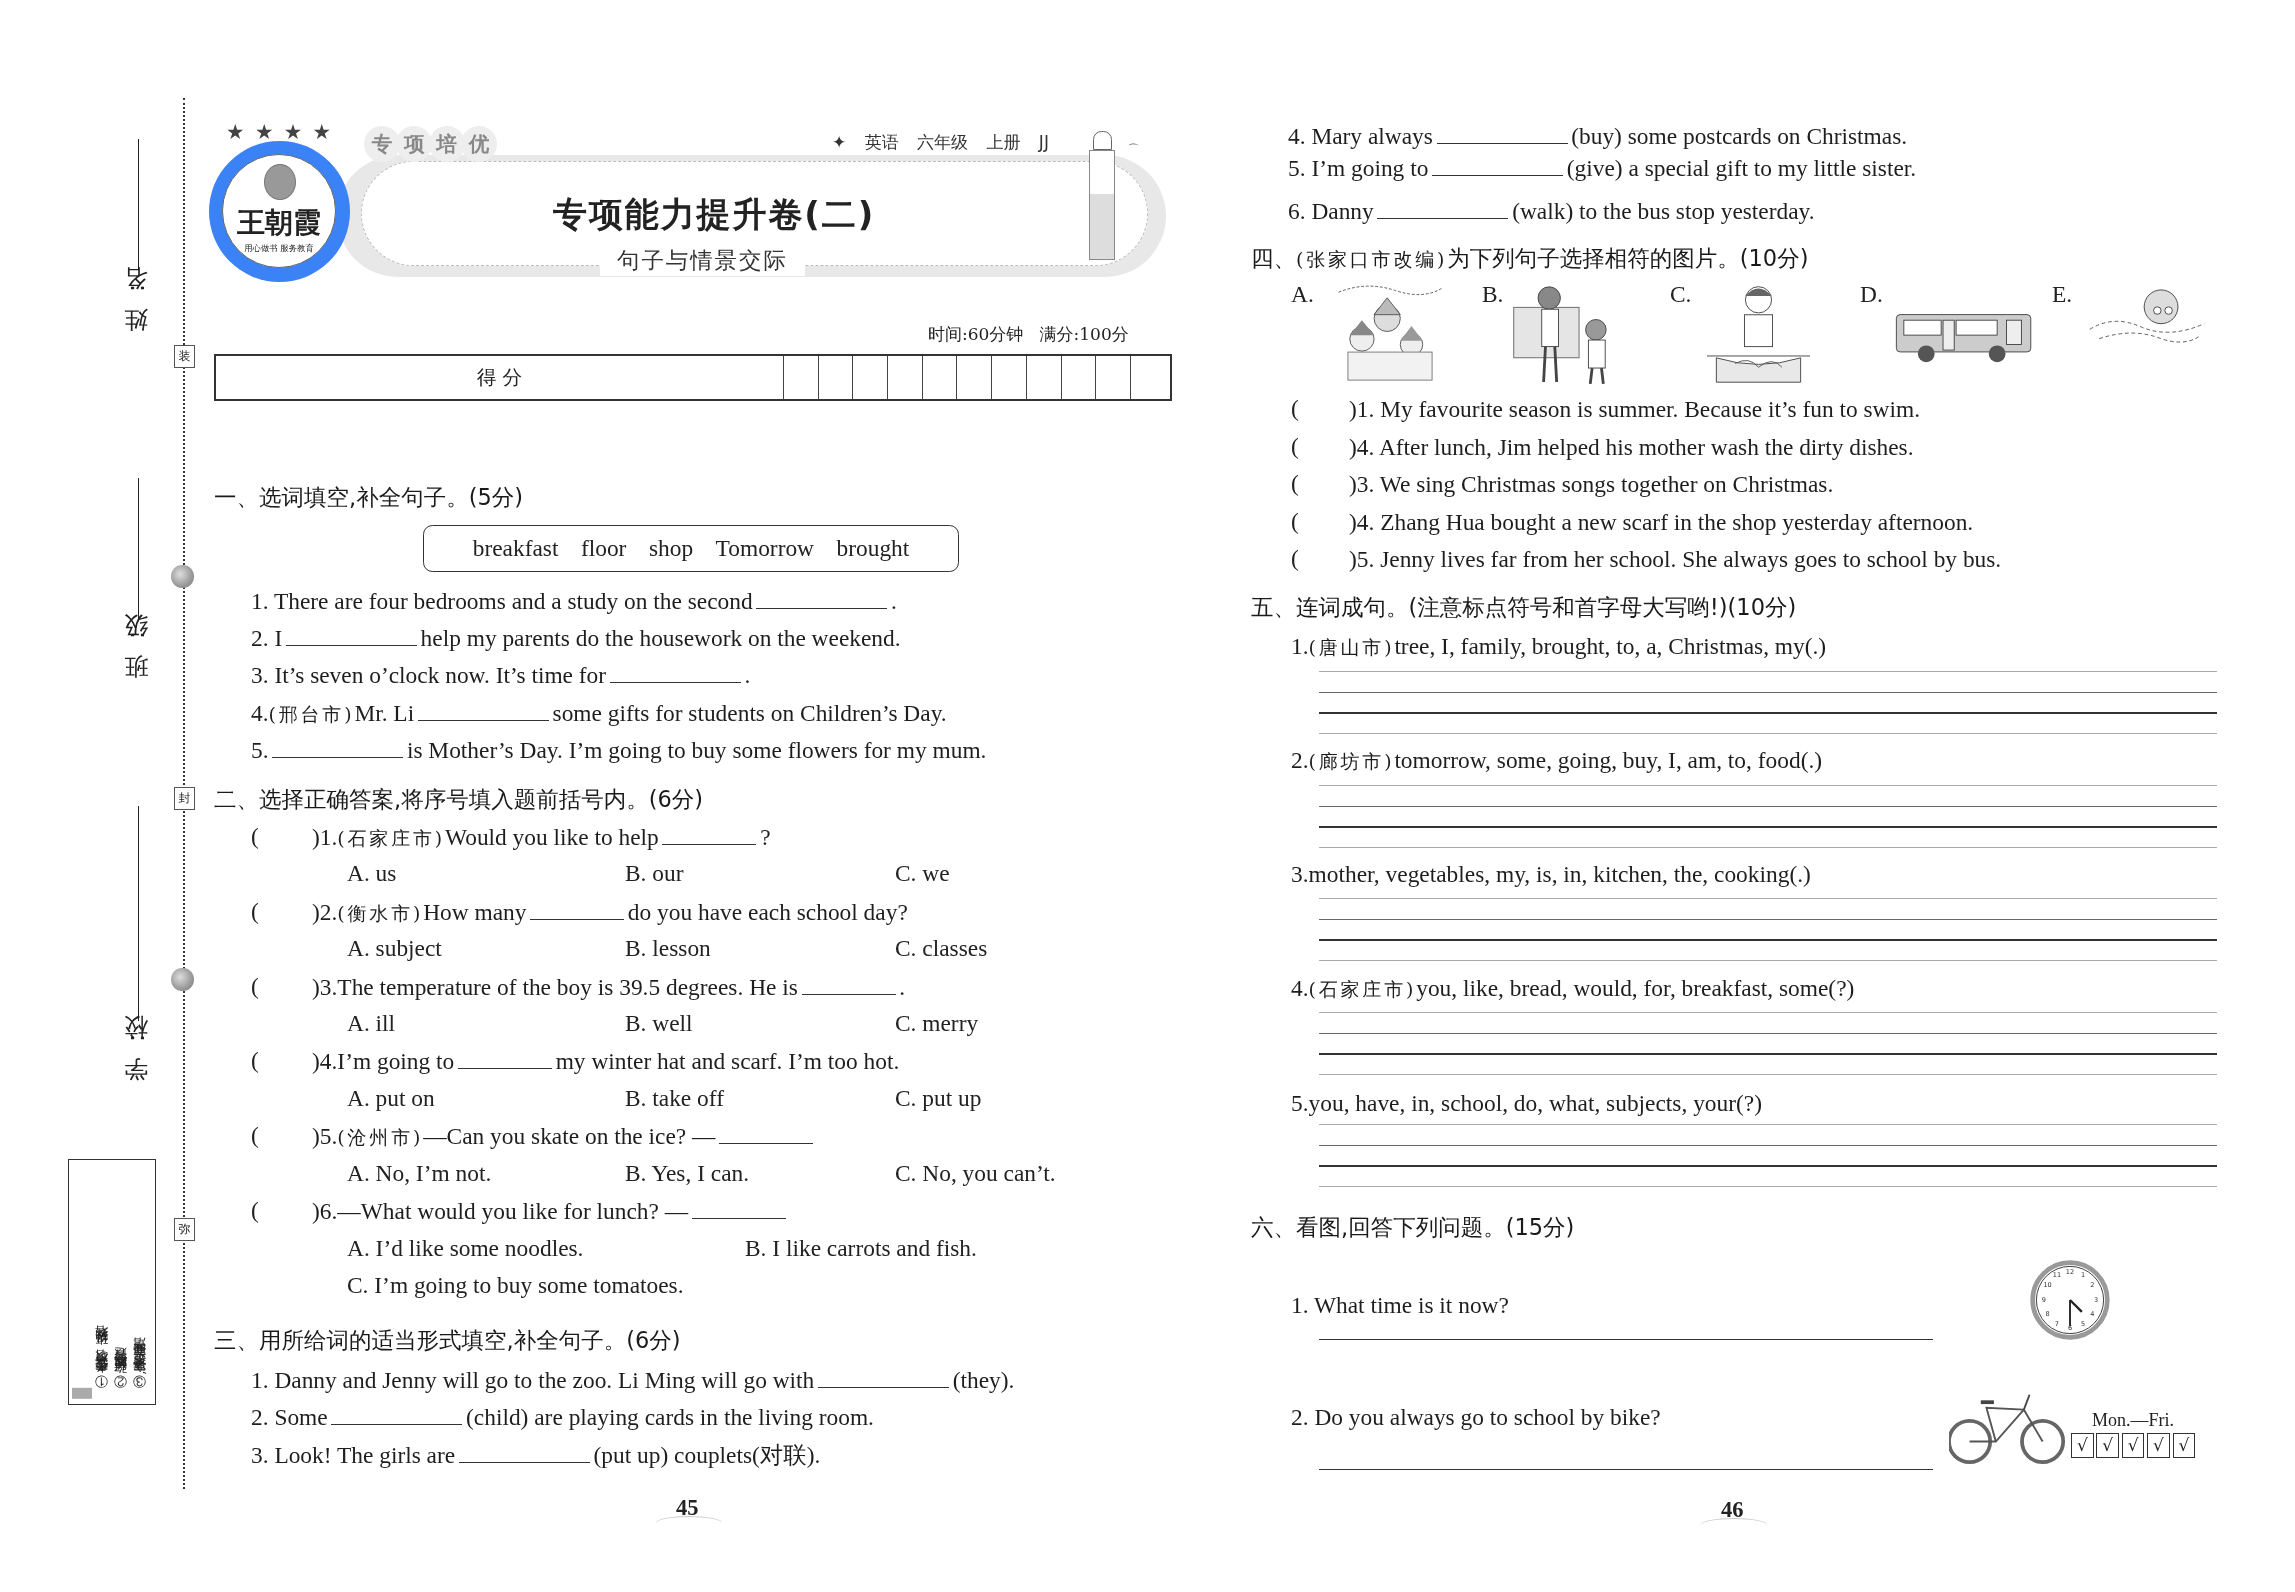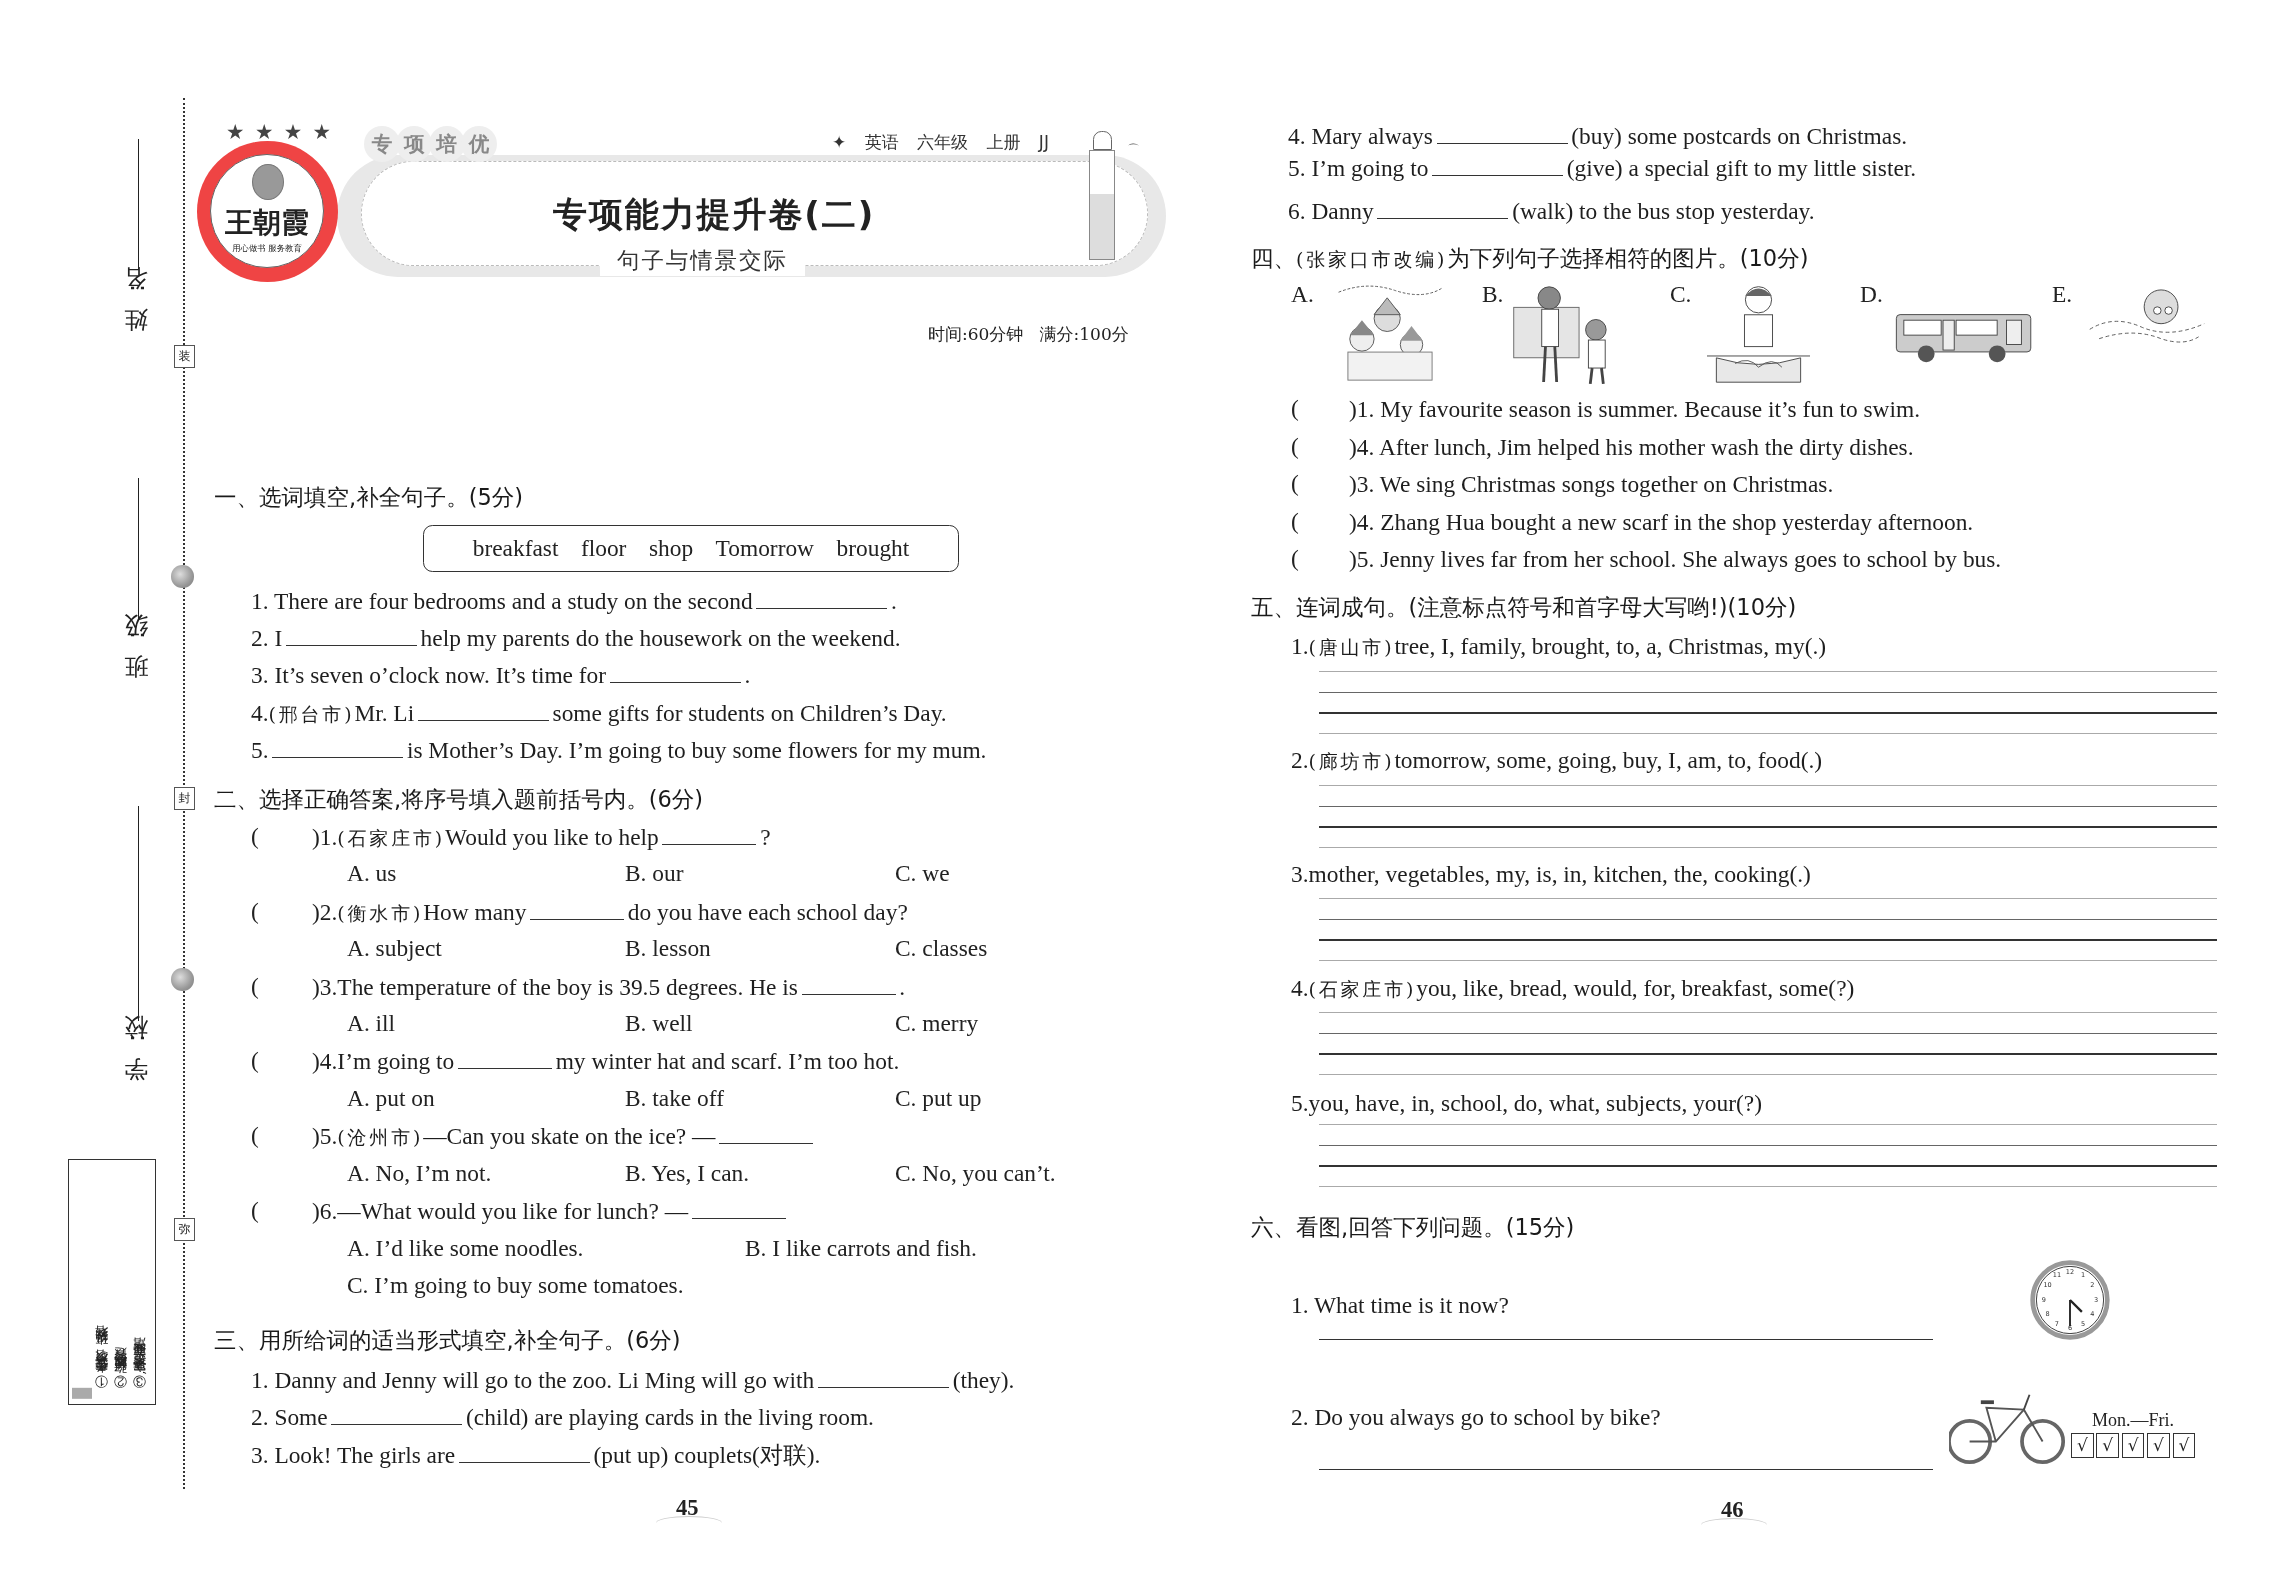--- a/index.html
+++ b/index.html
@@ -13,21 +13,21 @@
   
   .dotline{position:absolute;left:183px;top:98px;width:0;height:1391px;border-left:2.8px dotted #333;}
   .bindbox{position:absolute;left:174px;width:19px;height:20.6px;border:0.9px solid #555;background:#fff;font-size:12px;text-align:center;line-height:20.6px;font-family:"DejaVu Serif",serif;}
   .bindmark{position:absolute;left:171px;width:22.5px;height:22.5px;border-radius:50%;background:radial-gradient(circle at 40% 40%,#ddd 0,#999 60%,#777 100%);}
   .vlabel{position:absolute;writing-mode:vertical-rl;transform:rotate(180deg);font-family:"DejaVu Sans",sans-serif;font-size:24px;letter-spacing:17px;color:#222;}
   .vline{position:absolute;left:138px;width:0;border-left:1.4px solid #222;}
   .notice{position:absolute;left:68px;top:1159px;width:86px;height:244px;border:1.4px solid #333;}
   .notice .col{position:absolute;top:5.6px;bottom:5.6px;writing-mode:vertical-rl;transform:rotate(180deg);font-family:"DejaVu Serif",serif;font-size:13px;letter-spacing:1.9px;white-space:nowrap;}
   .notice .tag{background:#aaa;color:#fff;font-family:"DejaVu Sans",sans-serif;font-size:14px;letter-spacing:2.8px;padding:0 1.9px;}
   
-  .logo{position:absolute;left:197px;top:141px;width:141px;height:141px;border-radius:50%;background:#ef4444;}
+  .logo{position:absolute;left:209px;top:141px;width:141px;height:141px;border-radius:50%;background:#3b82f6;}
   .logo-inner{position:absolute;left:13px;top:13px;width:114px;height:114px;border-radius:50%;background:#fff;border:1.9px solid #666;box-sizing:border-box;}
   .logo-face{position:absolute;left:41px;top:9.4px;width:30px;height:34px;border-radius:50%;background:#999;border:1.9px solid #777;}
   .logo-name{position:absolute;left:0;right:0;top:49px;text-align:center;font-family:"DejaVu Serif",serif;font-size:28px;font-weight:bold;color:#222;}
   .logo-motto{position:absolute;left:0;right:0;top:88px;text-align:center;font-size:8.4px;font-family:"DejaVu Sans",sans-serif;}
   .logo-stars{position:absolute;left:214px;top:120px;width:131px;font-size:20.6px;color:#444;letter-spacing:1.9px;text-align:center;}
   .banner{position:absolute;left:337px;top:155px;width:829px;height:122px;background:#e8e8e8;border-radius:66px;}
   .banner-inner{position:absolute;left:361px;top:161px;width:787px;height:105px;border:1.9px dashed #bbb;border-radius:56px;background:#fff;box-sizing:border-box;}
   .tagbubbles{position:absolute;left:364px;top:126px;}
   .tagbubbles span{display:inline-block;width:36px;height:36px;border-radius:50%;background:#eee;text-align:center;line-height:36px;font-family:"DejaVu Sans",sans-serif;font-size:20.6px;font-weight:bold;color:#888;margin-right:-3.7px;}
   .subject{position:absolute;left:832px;top:131px;font-family:"DejaVu Sans",sans-serif;font-size:17px;color:#333;word-spacing:13px;white-space:nowrap;}
@@ -98,20 +98,34 @@
     <div class="body"></div>
   </div>
 <div class="abs" style="left:1127px;top:141px;font-size:13px;color:#555;">⌒</div>
 <div class="main-title">专项能力提升卷(二)</div>
 <div class="sub-title">句子与情景交际</div>
 
 <div class="meta"><span>时间:60分钟</span>&nbsp;&nbsp;&nbsp;<span>满分:100分</span></div>
 
 <table class="score">
   <tbody>
+  <tr>
+    <td>得 分</td>
+    <td></td>
+        <td></td>
+    <td></td>
+        <td></td>
+    <td></td>
+        <td></td>
+    <td></td>
+        <td></td>
+    <td></td>
+        <td></td>
+    <td></td>
+  </tr>
 </tbody>
   </table>
 
 <div class="sec abs" style="left:214px;top:483px;">一、选词填空,补全句子。(5分)</div>
 <div class="wordbox">
   <span>breakfast</span>
   <span>floor</span>
   <span>shop</span>
   <span>Tomorrow</span>
   <span>brought</span>

